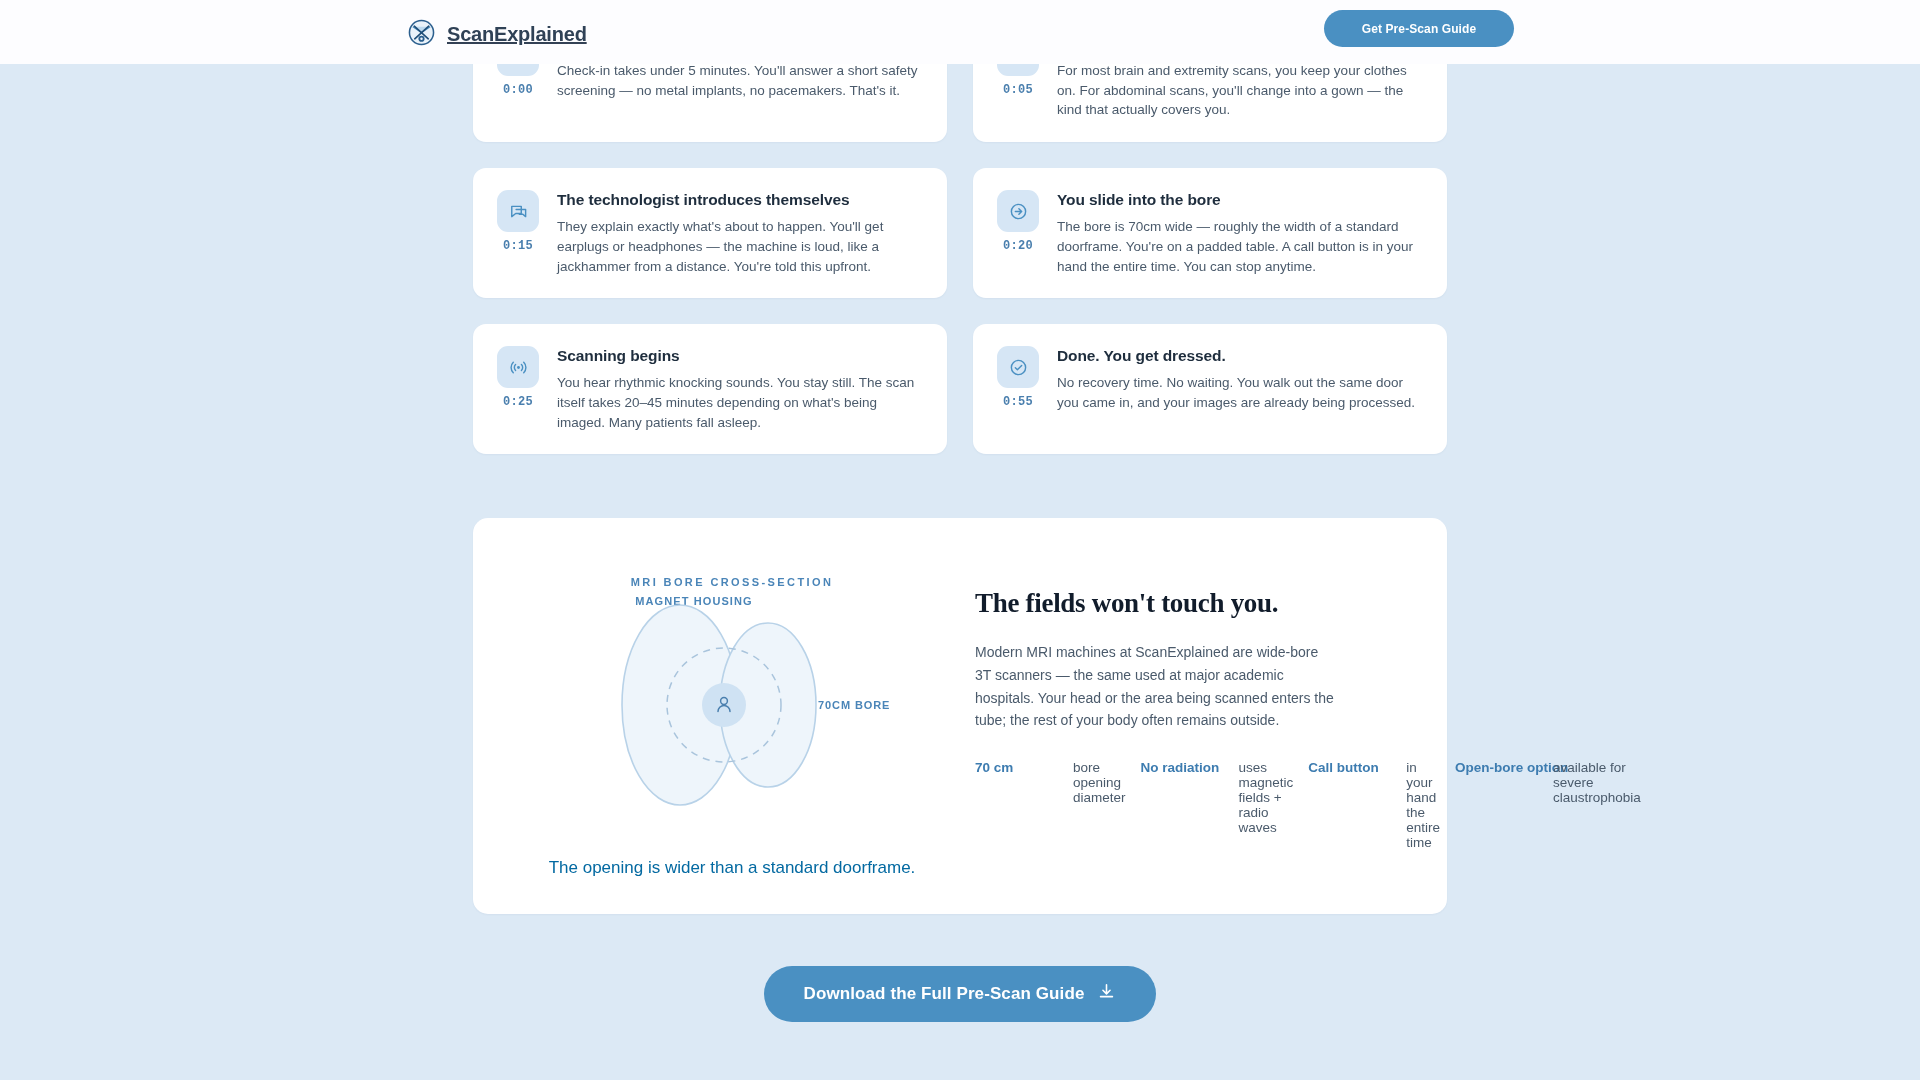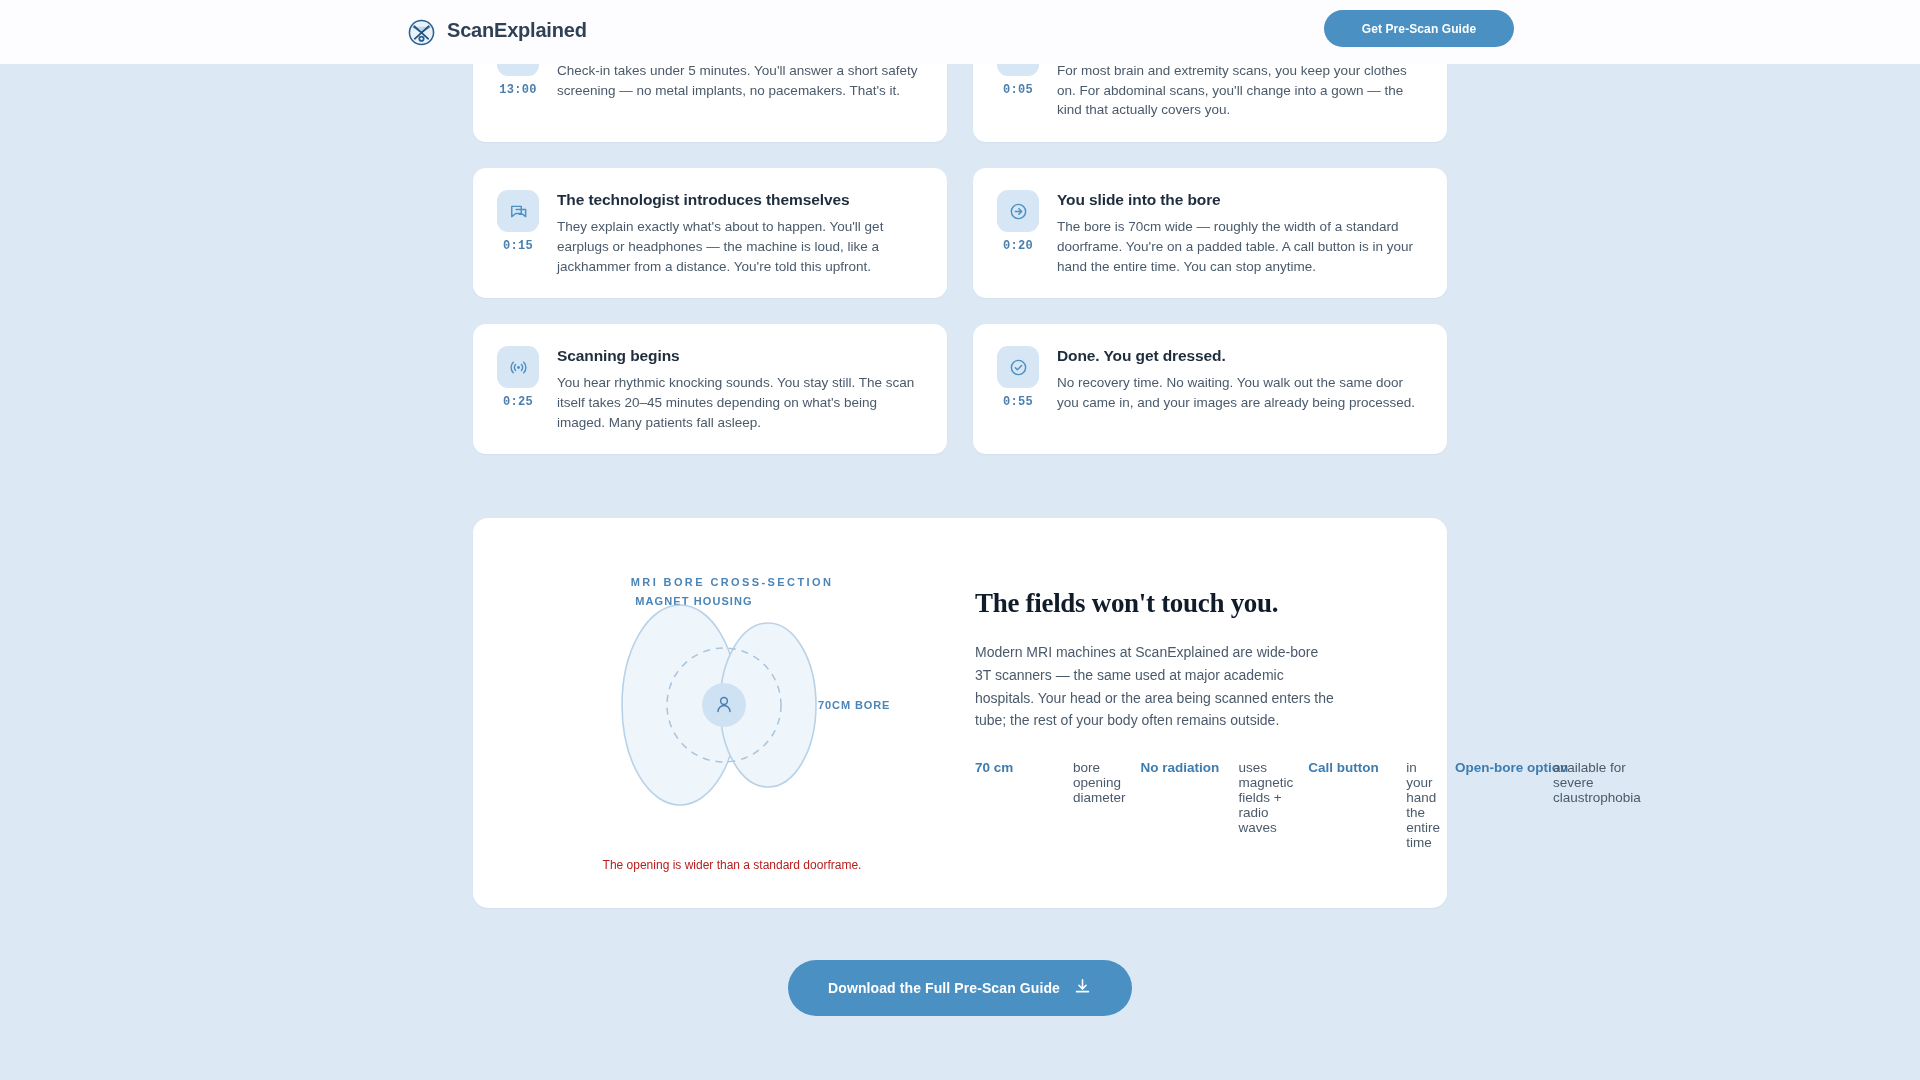--- a/index.html
+++ b/index.html
@@ -26,22 +26,23 @@
     background: #fdfdff;
     display: flex;
     align-items: center;
     z-index: 50;
   }
 
   .brand {
     position: absolute;
     left: 408px;
     display: flex;
-    align-items: flex-start;
+    align-items: flex-end;
     gap: 12px;
+    text-decoration: underline;
   }
 
   .brand-logo {
     width: 27px;
     height: 27px;
     flex: 0 0 27px;
     display: block;
   }
 
   .brand-name {
@@ -162,22 +163,22 @@
     width: 438px;
     flex: 0 0 438px;
     display: flex;
     flex-direction: column;
     align-items: center;
     padding-top: 10px;
   }
 
   .bore-caption {
     margin-top: 10px;
-    font-size: 12px;
-    color: #b91c1c;
+    font-size: 17px;
+    color: #0369a1;
     text-align: center;
   }
 
   .bore-text {
     flex: 1;
     padding-left: 24px;
     padding-top: 36px;
   }
 
   .bore-heading {
@@ -223,21 +224,21 @@
   }
 
   .bottom-cta {
     height: 56px;
     padding: 8px 40px;
     border: none;
     border-radius: 28px;
     background: #4a90c2;
     color: #ffffff;
     font-family: "Liberation Sans", sans-serif;
-    font-size: 14px;
+    font-size: 17px;
     font-weight: bold;
     letter-spacing: 0.1px;
     cursor: pointer;
     display: flex;
     align-items: center;
     gap: 13px;
   }
 </style>
 </head>
 <body>
@@ -266,21 +267,21 @@
 
       <article class="step-card">
         <div class="step-left">
           <span class="step-icon">
             <svg width="19" height="19" viewBox="0 0 24 24" fill="none" stroke="#4a90c2" stroke-width="1.8" stroke-linecap="round" stroke-linejoin="round">
               <rect x="4" y="3" width="16" height="18" rx="2.5"></rect>
               <path d="M9 3.5h6v3H9z" fill="#d6e6f5"></path>
               <path d="M8.5 13l2.5 2.5 4.5-5"></path>
             </svg>
           </span>
-          <span class="step-time">13:00</span>
+          <span class="step-time">0:00</span>
         </div>
         <div class="step-body">
           <div class="step-title">You check in</div>
           <div class="step-text">Check-in takes under 5 minutes. You'll answer a short safety screening — no metal implants, no pacemakers. That's it.</div>
         </div>
       </article>
 
       <article class="step-card">
         <div class="step-left">
           <span class="step-icon">

